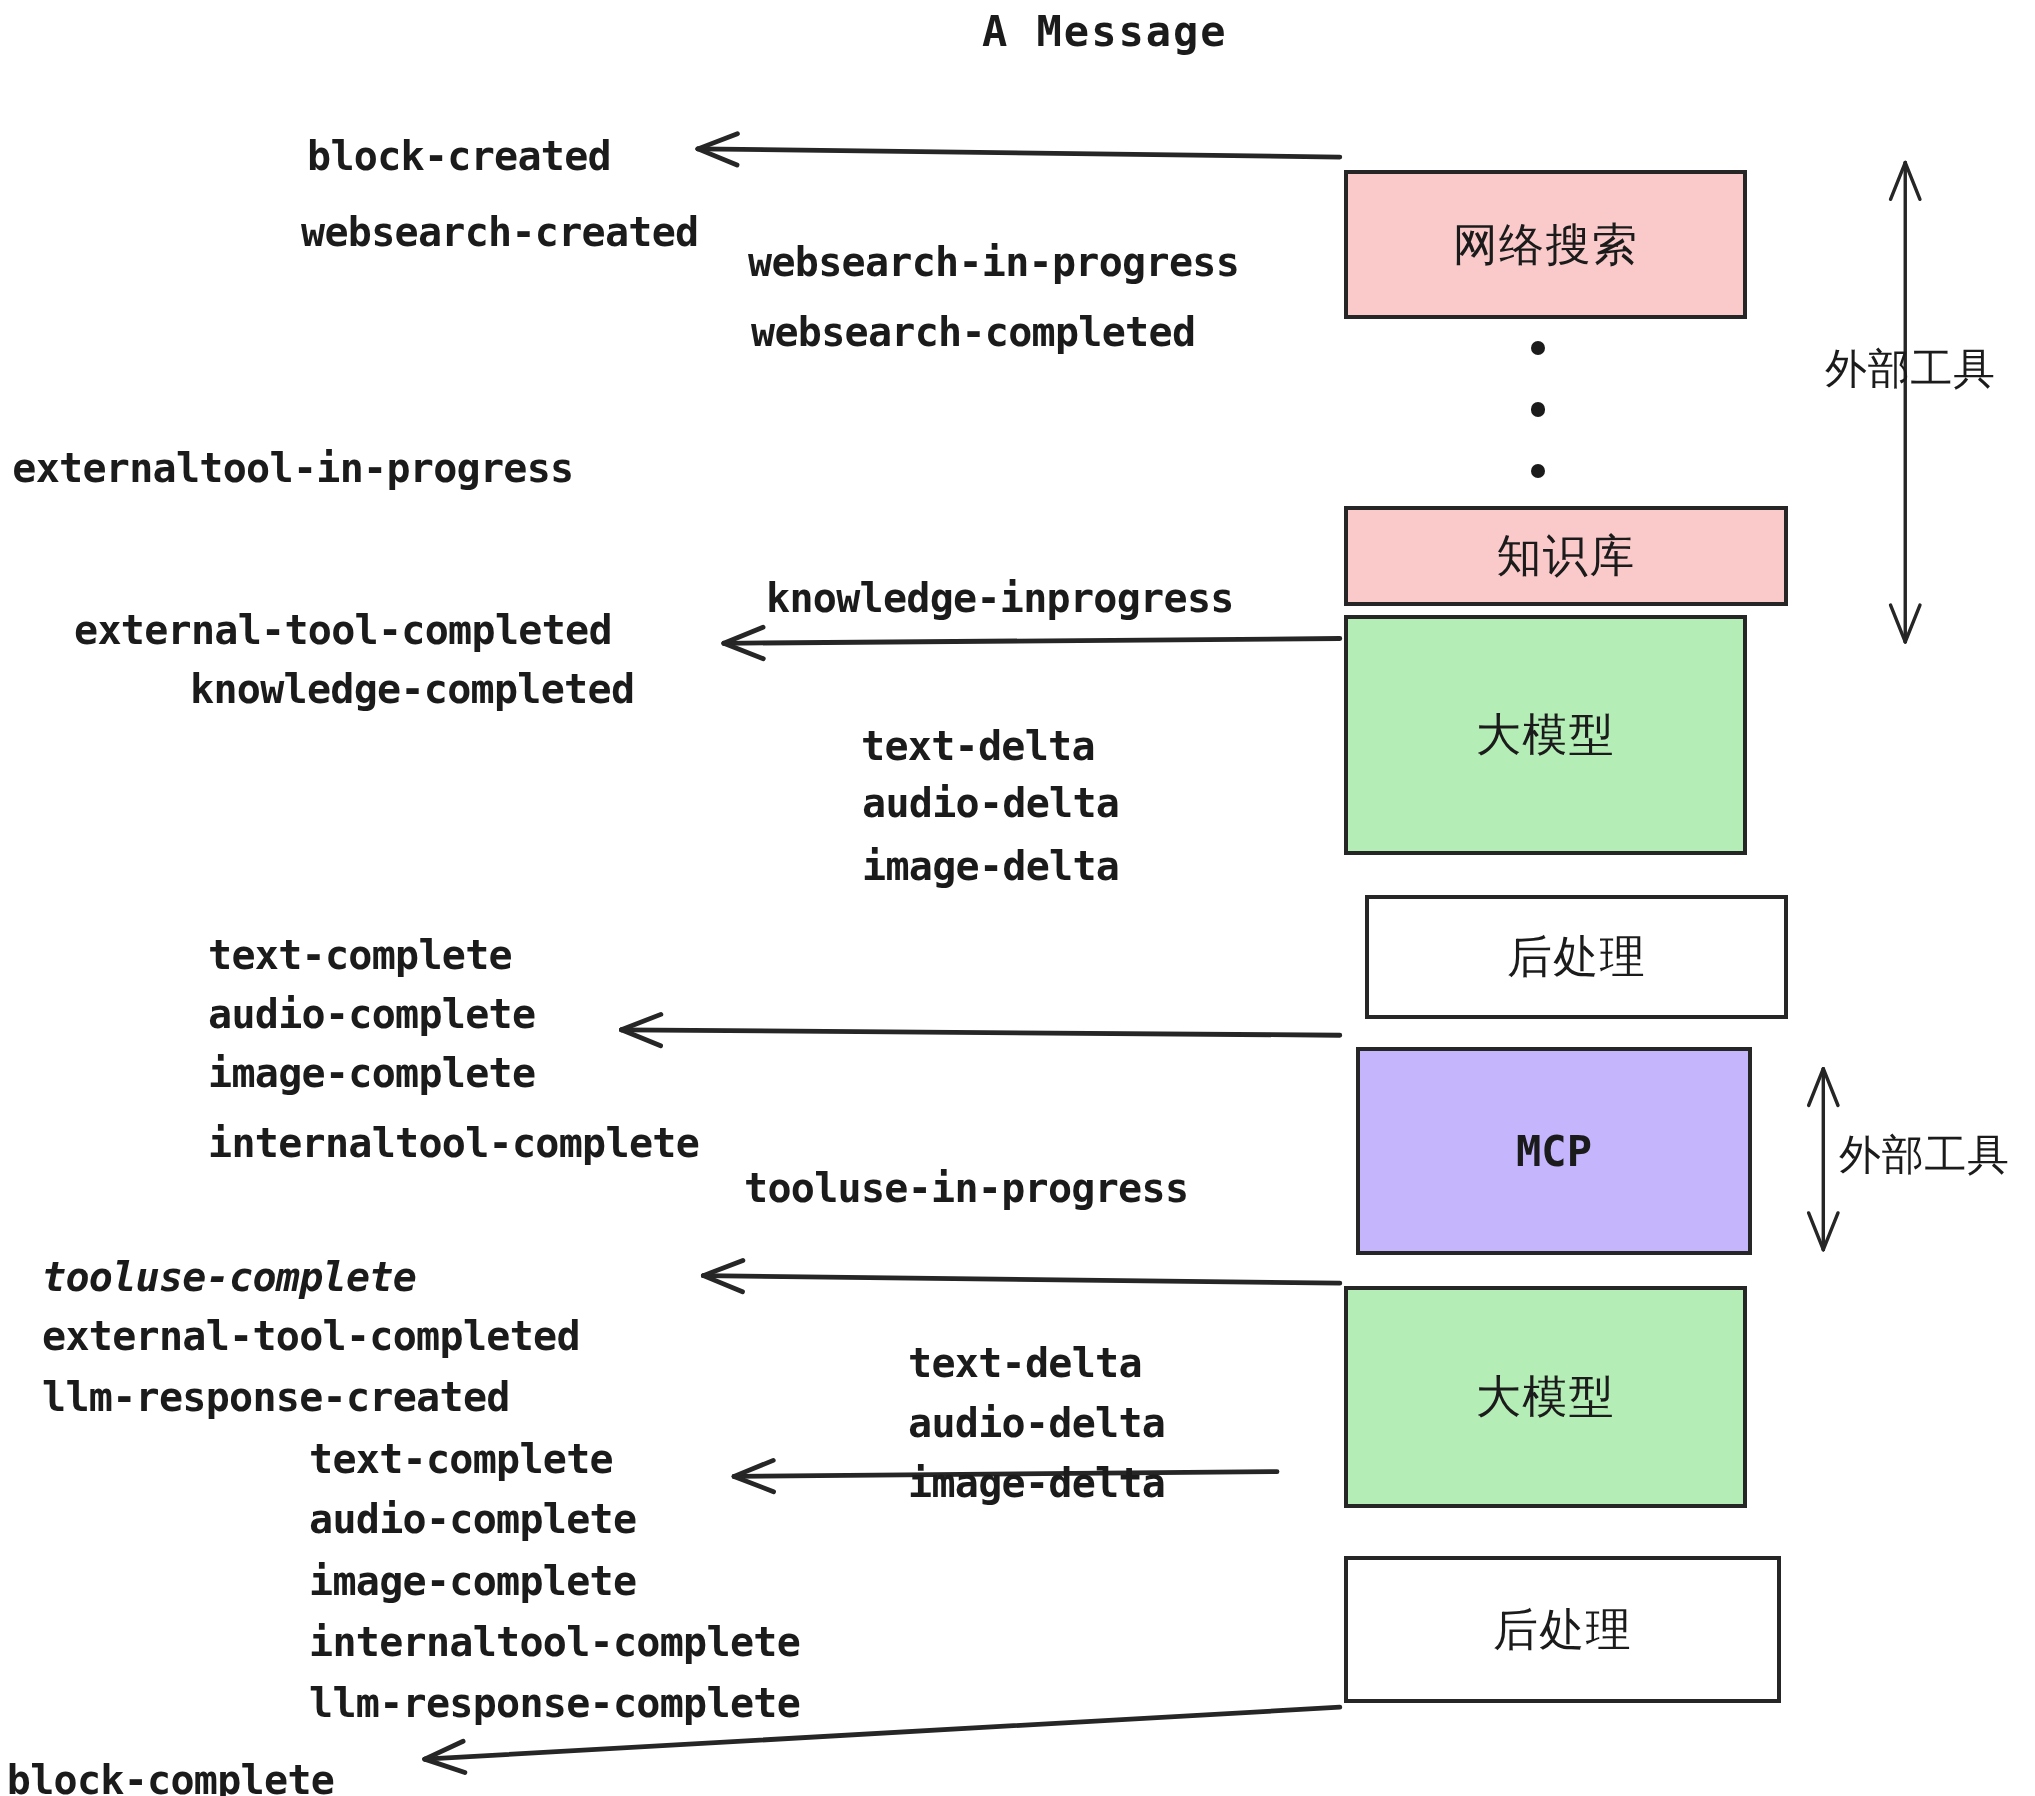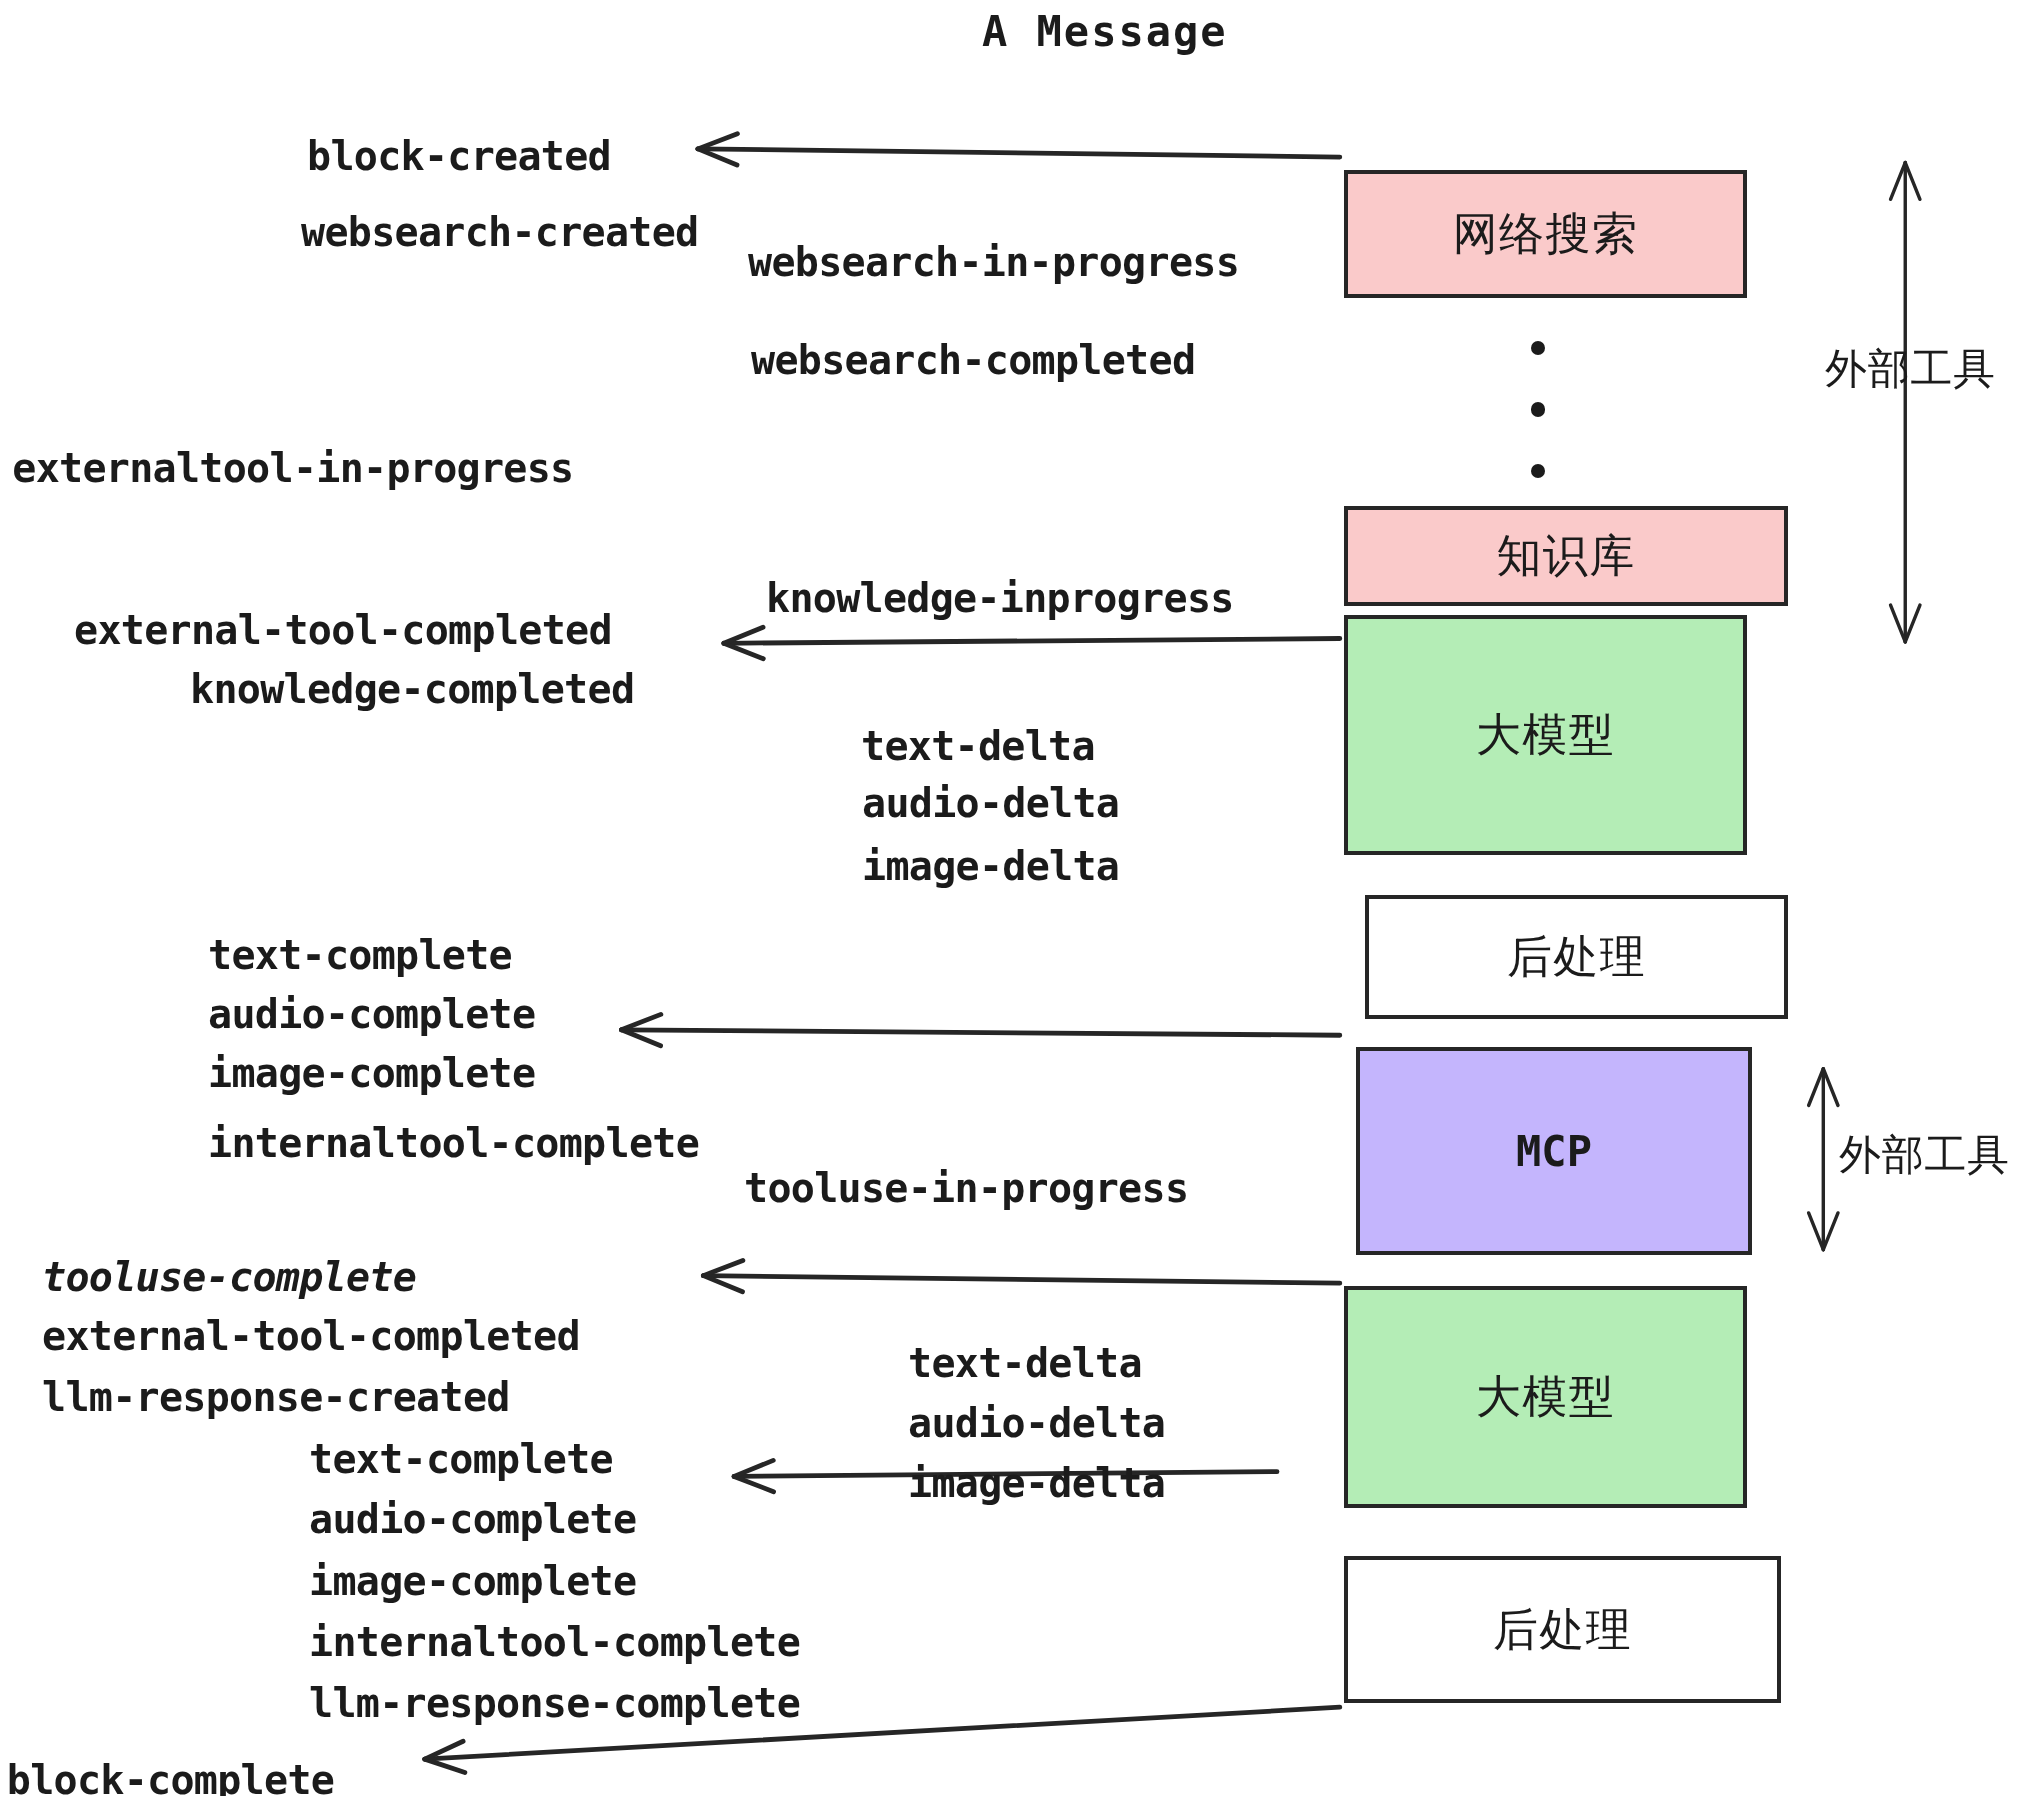--- a/index.html
+++ b/index.html
@@ -155,33 +155,33 @@
         <g>
           <line x1="2670" y1="1830" x2="2691.513387225953" y2="1776.1374511365625" stroke="#262626" stroke-width="5" stroke-linecap="round"></line>
           <line x1="2670" y1="1830" x2="2648.486612774047" y2="1776.1374511365625" stroke="#262626" stroke-width="5" stroke-linecap="round"></line>
         </g>
       </g>
     </svg>
 
   <div class="title" style="left:982px; top:6.8px;">A Message</div>
 
   <div id="nodes-host">
-      <div class="node" style="left: 1344px; top: 170px; width: 403px; height: 128px; background: rgb(250, 202, 202); border-color: rgb(38, 38, 38);">网络搜索</div>
+      <div class="node" style="left: 1344px; top: 170px; width: 403px; height: 149px; background: rgb(250, 202, 202); border-color: rgb(38, 38, 38);">网络搜索</div>
       <div class="node" style="left: 1344px; top: 506px; width: 444px; height: 100px; background: rgb(250, 202, 202); border-color: rgb(38, 38, 38);">知识库</div>
       <div class="node" style="left: 1344px; top: 615px; width: 403px; height: 240px; background: rgb(180, 237, 182); border-color: rgb(38, 38, 38);">大模型</div>
       <div class="node" style="left: 1365px; top: 895px; width: 423px; height: 124px; background: rgb(255, 255, 255); border-color: rgb(38, 38, 38);">后处理</div>
       <div class="node mono" style="left: 1356px; top: 1047px; width: 396px; height: 208px; background: #c4b5fd; border-color: rgb(38, 38, 38);">MCP</div>
       <div class="node" style="left: 1344px; top: 1286px; width: 403px; height: 222px; background: rgb(180, 237, 182); border-color: rgb(38, 38, 38);">大模型</div>
       <div class="node" style="left: 1344px; top: 1556px; width: 437px; height: 147px; background: rgb(255, 255, 255); border-color: rgb(38, 38, 38);">后处理</div>
     </div>
   <div id="events-host">
       <div class="evt" style="left: 307px; top: 104px;">block-created</div>
       <div class="evt" style="left: 301px; top: 180px;">websearch-created</div>
       <div class="evt" style="left: 748px; top: 210px;">websearch-in-progress</div>
-      <div class="evt" style="left: 751px; top: 308px; text-align: center;">websearch-completed</div>
+      <div class="evt" style="left: 751px; top: 280px; text-align: center;">websearch-completed</div>
       <div class="evt" style="left: 12.3px; top: 416px; text-align: right;">externaltool-in-progress</div>
       <div class="evt" style="left: 766px; top: 546px;">knowledge-inprogress</div>
       <div class="evt" style="left: 74px; top: 578px;">external-tool-completed</div>
       <div class="evt" style="left: 190px; top: 637px;">knowledge-completed</div>
       <div class="evt" style="left: 861px; top: 694px;">text-delta</div>
       <div class="evt" style="left: 862px; top: 751px;">audio-delta</div>
       <div class="evt" style="left: 862px; top: 814px;">image-delta</div>
       <div class="evt" style="left: 208px; top: 903px;">text-complete</div>
       <div class="evt" style="left: 208px; top: 962px;">audio-complete</div>
       <div class="evt" style="left: 208px; top: 1021px;">image-complete</div>

